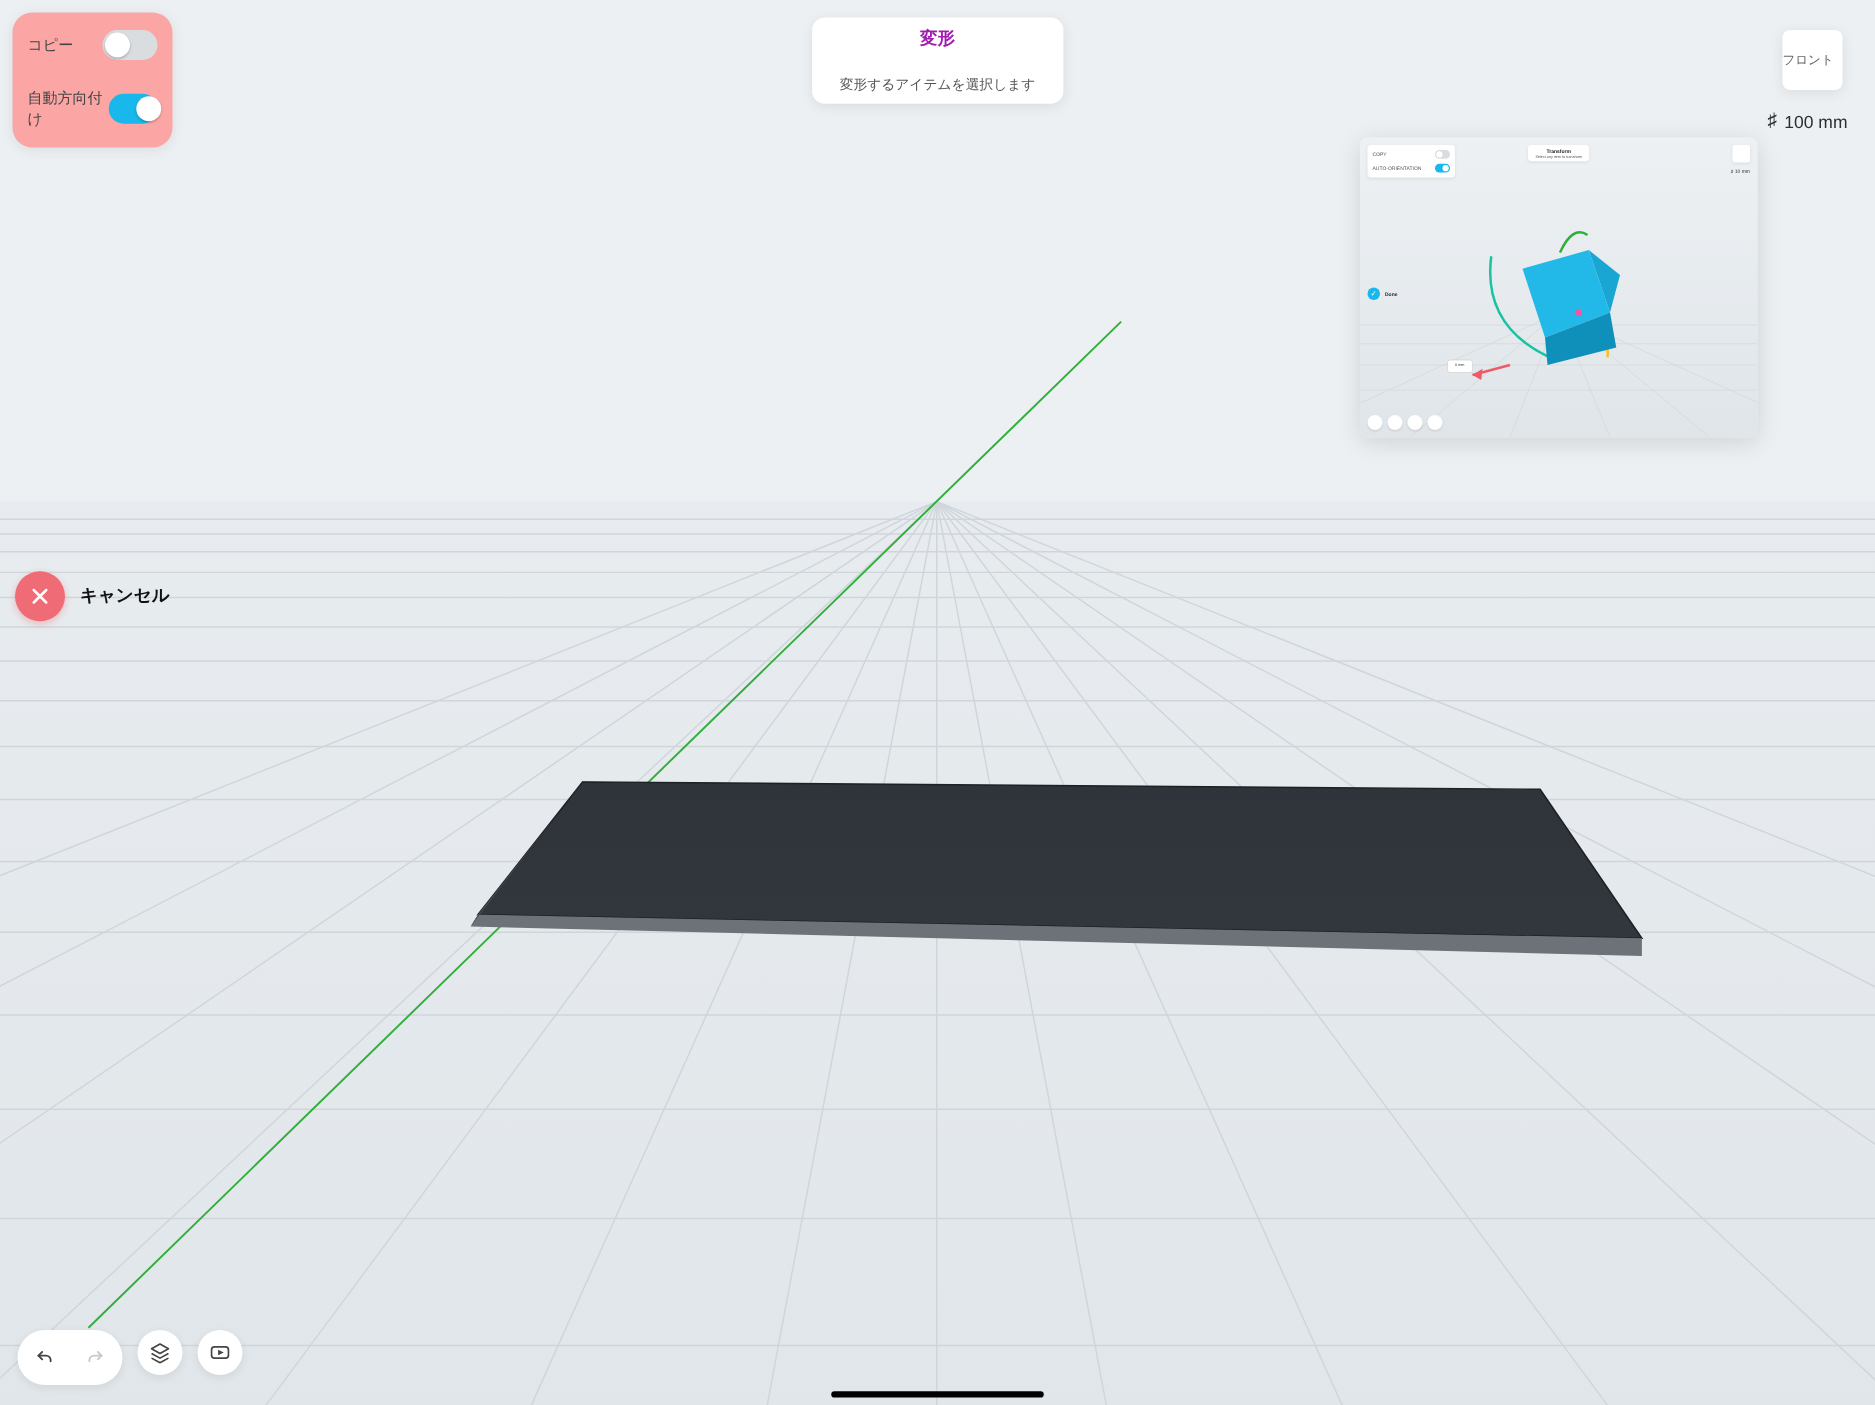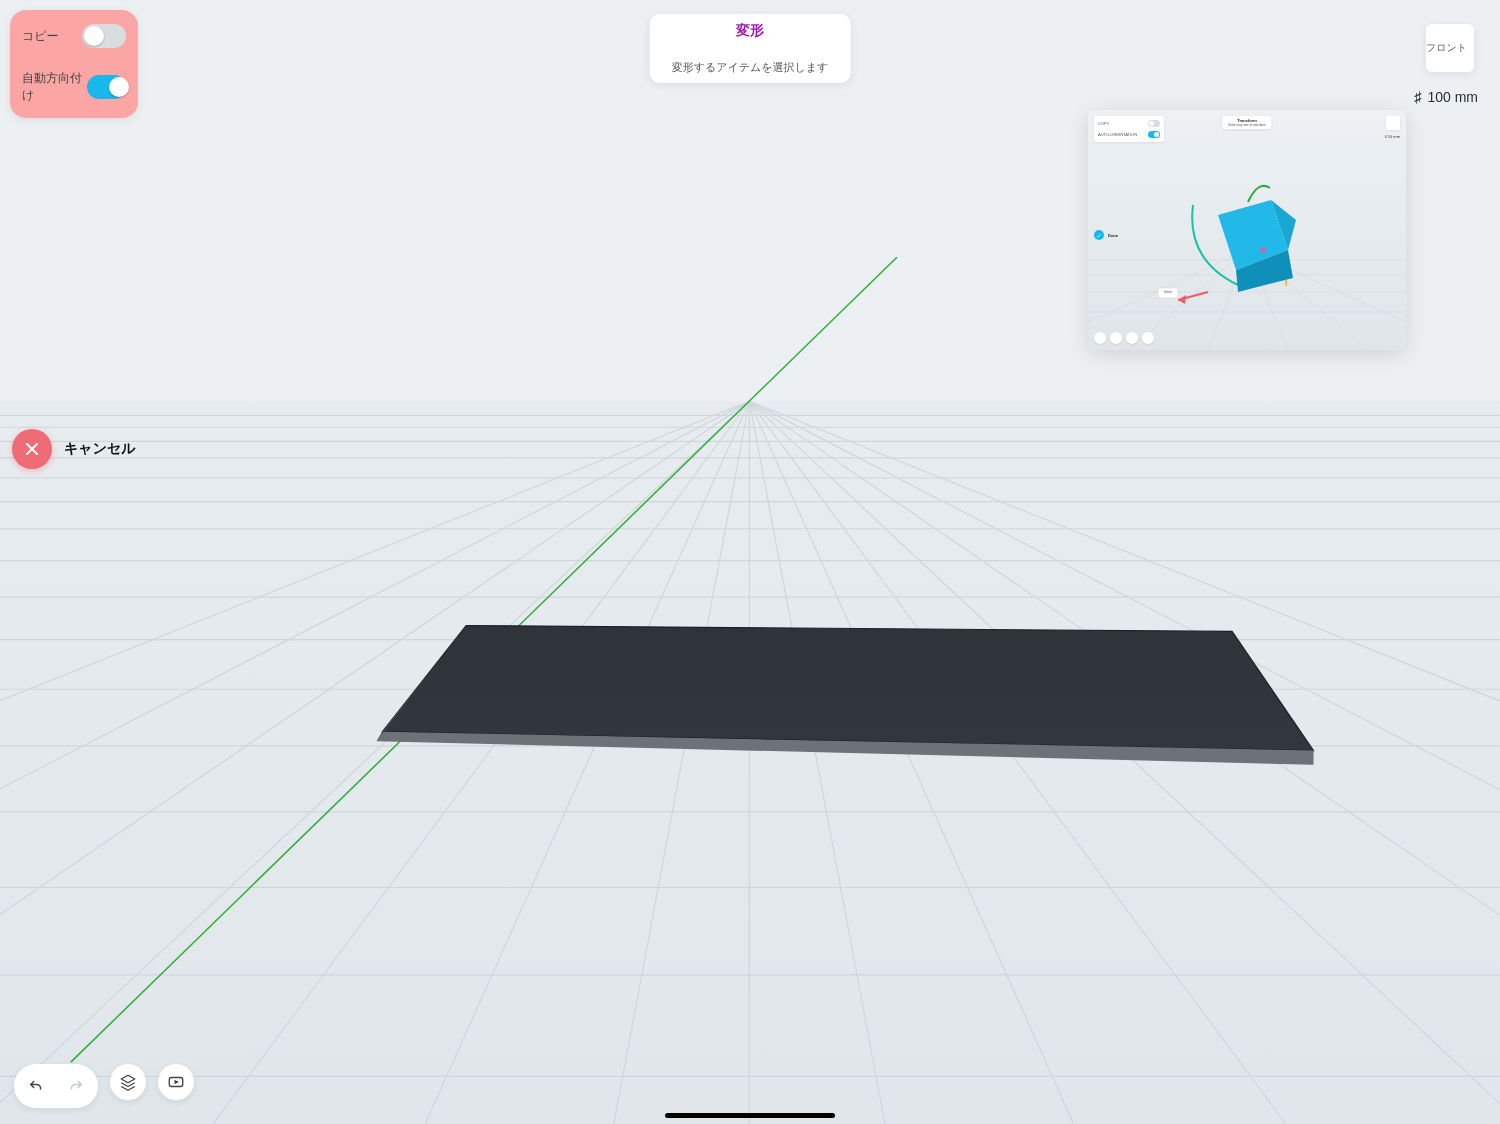--- a/index.html
+++ b/index.html
@@ -124,21 +124,21 @@
     position:absolute; bottom:6px; left:6px;
     display:flex; gap:4px;
   }
   .thumb .mini-bbar .b {
     width:12px; height:12px; border-radius:50%; background:#fff;
     box-shadow:0 1px 2px rgba(0,0,0,.1);
   }
 
   
   .cancel-wrap {
-    position: absolute; left: 12px; top: 429px;
+    position: absolute; left: 12px; top: 457px;
     display: flex; align-items: center; gap: 12px; text-align: center;
   }
   .cancel-btn {
     width: 40px; height: 40px; border-radius: 50%;
     background: #ef6b76; display:flex; align-items:center; justify-content:center;
     color:#fff; cursor:pointer;
     box-shadow: 0 2px 6px rgba(239,107,118,.4);
   }
   .cancel-label { font-size: 14px; font-weight: 600; color: #111; }
 

